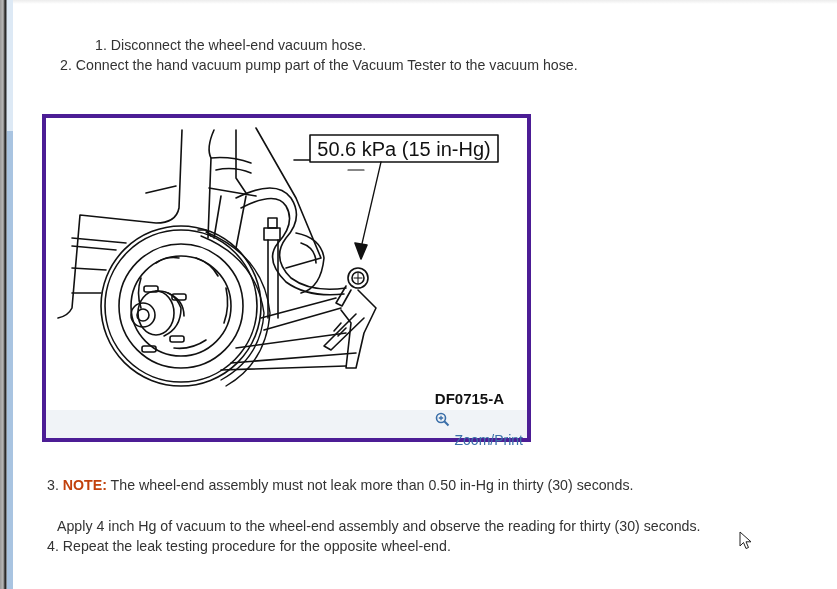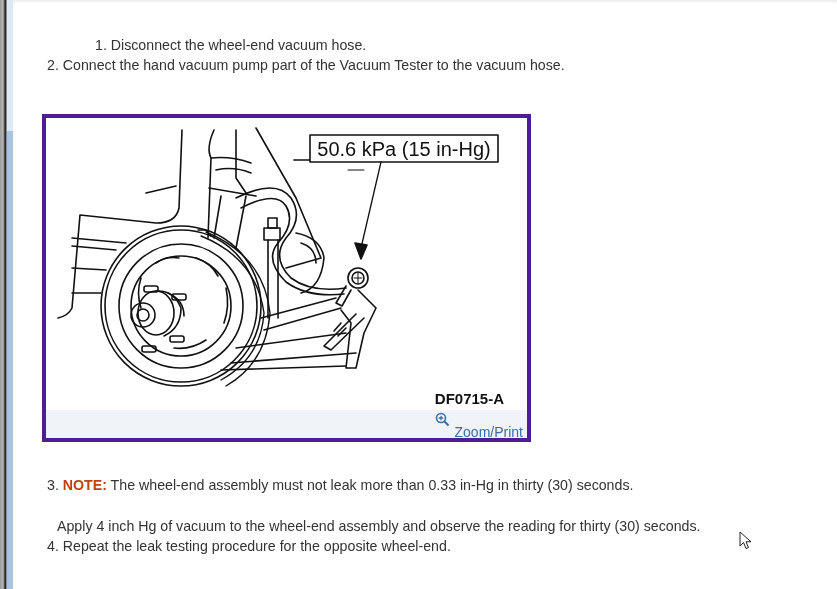--- a/index.html
+++ b/index.html
@@ -16,21 +16,21 @@
   .left-frame .lower {
     position: absolute; left: 7px; top: 131px; width: 6px; height: 458px;
     background: #a9c4e1;
   }
   .top-shadow {
     position: absolute; left: 13px; top: 0; right: 0; height: 4px;
     background: linear-gradient(to bottom, #ececec, #ffffff);
   }
   .steps { position: absolute; left: 47px; font-size: 14.2px; color: #333; line-height: 20px; white-space: nowrap; }
   .step1 { top: 35px; margin-left: 48px; }
-  .step2 { top: 55px; }
+  .step2 { top: 55px; margin-left: 13px; }
   .step3 { top: 475px; }
   .step3-body { top: 516px; left: 57px; }
   .step4 { top: 536px; }
   .steps b { font-weight: bold; color: #c2410c; }
 
   .figure {
     position: absolute; left: 42px; top: 114px; width: 481px; height: 320px;
     border: 4px solid #4c1d95; background: #fff;
   }
   .figure .drawing { position: absolute; left: 0; top: 0; width: 481px; height: 290px; }
@@ -136,24 +136,24 @@
     <text x="458" y="286" text-anchor="end" font-family="Liberation Sans, sans-serif" font-size="15" font-weight="bold" fill="#111" stroke="none">DF0715-A</text>
   </svg>
 
   <div class="footer">
     <a class="link zoom">
       <svg class="icon" width="15" height="15" viewBox="0 0 15 15">
         <circle cx="6" cy="6" r="4.5" fill="none" stroke="#3a6ea8" stroke-width="1.6"></circle>
         <path d="M9.3 9.3 L13.5 13.5" stroke="#3a6ea8" stroke-width="2"></path>
         <path d="M6 3.8 L6 8.2 M3.8 6 L8.2 6" stroke="#3a6ea8" stroke-width="1.3"></path>
       </svg>
-      <span style="margin-top:12px">Zoom/Print</span>
+      <span style="margin-top:20px">Zoom/Print</span>
     </a>
   </div>
 </div>
 
-<div class="steps step3"><span>3. </span><b>NOTE:</b><span> The wheel-end assembly must not leak more than 0.33 in-Hg in thirty (30) seconds.</span></div>
+<div class="steps step3"><span>3. </span><b>NOTE:</b><span> The wheel-end assembly must not leak more than 0.50 in-Hg in thirty (30) seconds.</span></div>
 <div class="steps step3-body">Apply 4 inch Hg of vacuum to the wheel-end assembly and observe the reading for thirty (30) seconds.</div>
 <div class="steps step4">4. Repeat the leak testing procedure for the opposite wheel-end.</div>
 
 <svg class="cursor" viewBox="0 0 14 20" width="14" height="20">
   <path d="M1 1 L1 15 L4.5 11.5 L7 17.5 L9.5 16.5 L7 10.8 L12 10.8 Z" fill="#fff" stroke="#222" stroke-width="1"></path>
 </svg>
 
 </body></html>

